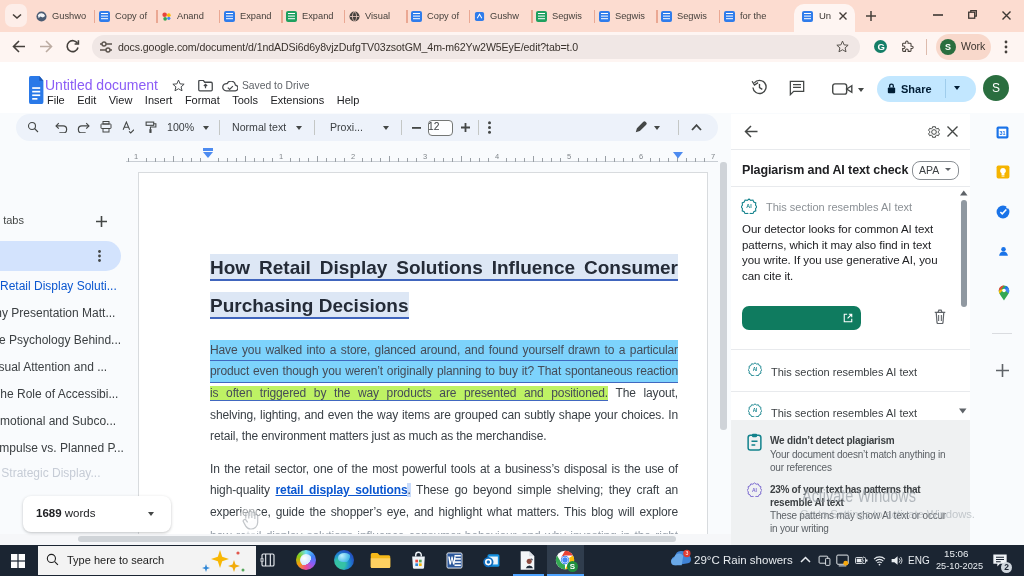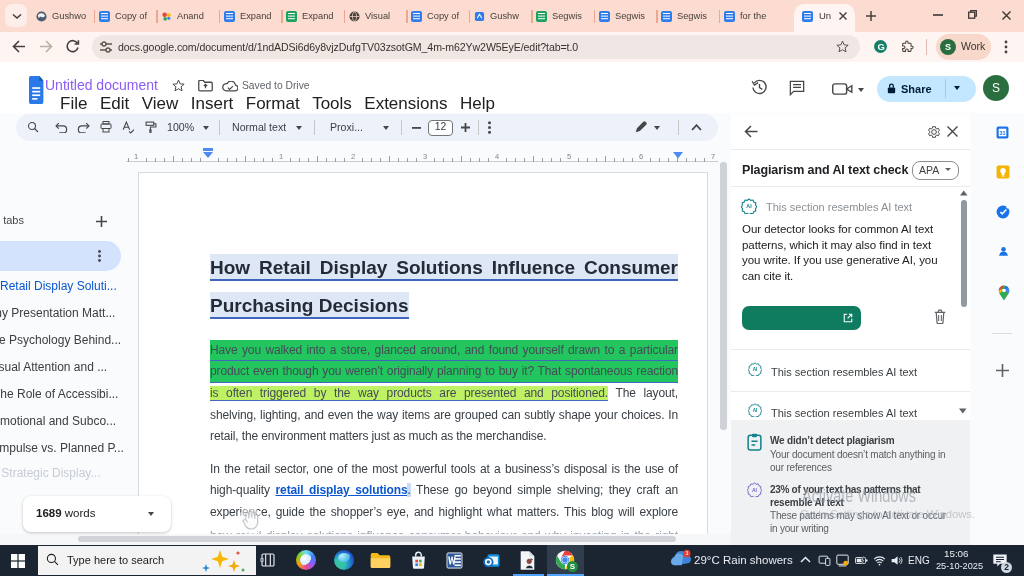--- a/index.html
+++ b/index.html
@@ -16,36 +16,36 @@
 #activetab{left:794px;top:4px;width:61px;height:28px;background:#fef5f2;border-radius:10px 10px 0 0}
 
 #addr{left:0;top:32px;width:1024px;height:30px;background:#fef5f2}
 #omni{left:92px;top:35px;width:768px;height:24px;background:#f0e7e5;border-radius:12px}
 #urltxt{left:118px;top:35px;height:24px;line-height:24px;font-size:10.6px;color:#39322c;letter-spacing:-0.1px}
 #workchip{left:936px;top:33.5px;width:55px;height:26px;background:#f8d8cb;border-radius:13px}
 
 #dochdr{left:0;top:62px;width:1024px;height:51px;background:#ffffff}
 #dtitle{left:45px;top:77px;font-size:14px;color:#8b5cf6}
 #saved{left:242px;top:80px;font-size:10.3px;color:#5f6368}
-.menus{left:60px;top:94px;font-size:17px;color:#202124;display:flex}
+.menus{left:47px;top:94px;font-size:11px;color:#202124;display:flex}
 .menus span{margin-right:12.5px}
 #sharebtn{left:877px;top:75.5px;width:99px;height:26px;background:#c2e7ff;border-radius:13px;color:#001d35;font-size:11px;font-weight:bold;display:flex;align-items:center}
 .avatar{border-radius:50%;background:#2a6e3f;color:#fff;display:flex;align-items:center;justify-content:center}
 
 #toolbar{left:16px;top:113.5px;width:702px;height:27.5px;background:#edf2fa;border-radius:14px}
 .tbtxt{position:absolute;font-size:10.6px;color:#3c4043;top:113.5px;height:27.5px;line-height:27.5px}
 .tbsep{position:absolute;top:6px;width:1px;height:15px;background:#c4c7c5}
 .caret{position:absolute;width:0;height:0;border-left:3.5px solid transparent;border-right:3.5px solid transparent;border-top:4px solid #444746}
 
 #page{left:138px;top:172px;width:570px;height:373px;background:#fff;border:1px solid #d8dbde;border-bottom:none}
 .hline{position:absolute;left:210px;width:468px;font-weight:bold;font-size:19px;color:#242b37;background:#dde7f5;border-bottom:2px solid #4065bd;height:27px;line-height:27px;white-space:nowrap}
 .jst{text-align:justify;text-align-last:justify}
 .pline{position:absolute;left:210px;width:468px;font-size:12px;letter-spacing:-0.12px;color:#3a4046;height:21.65px;line-height:21.65px;white-space:nowrap}
 .hl{background:#bef264;border-bottom:1.5px solid #4168bf;color:#454b57}
-.plhl{background:#22c55e;border-bottom:1.5px solid #4168bf;color:#454b57}
+.plhl{background:#7dd3fc;border-bottom:1.5px solid #4168bf;color:#454b57}
 a.dlink{color:#0b57d0;font-weight:bold;text-decoration:underline}
 
 .sbitem{position:absolute;font-size:12px;color:#3c4043;white-space:nowrap}
 
 #panel{left:731px;top:114px;width:239px;height:431px;background:#fff}
 .pdiv{position:absolute;left:0;width:239px;height:1px;background:#e8eaed}
 .ptxt{position:absolute;font-size:11.5px;letter-spacing:-0.05px;color:#202124}
 
 #toast{left:731px;top:420px;width:239px;height:125px;background:#eff1f2}
 .t-b{position:absolute;left:770px;font-size:10px;letter-spacing:-0.2px;font-weight:bold;color:#3c4043;white-space:nowrap}
@@ -285,21 +285,21 @@
 <div class="tbtxt" style="left:232px">Normal text</div>
 <div class="ab caret" style="left:296px;top:126px"></div>
 <div class="tbsep" style="left:314px;top:120px"></div>
 <div class="tbtxt" style="left:330px">Proxi...</div>
 <div class="ab caret" style="left:383px;top:126px"></div>
 <div class="tbsep" style="left:401px;top:120px"></div>
 <svg class="ab" style="left:412px;top:127px" width="9" height="2">
       <rect width="9" height="1.8" fill="#444746"></rect>
     </svg>
 <div class="ab" style="left:428px;top:119.5px;width:25px;height:16.5px;border:1px solid #747775;border-radius:4px;background:#fdfeff"></div>
-<div class="ab" style="left:428px;top:121px;width:25px;text-align:center;font-size:10.3px;color:#3c4043">12</div>
+<div class="ab" style="left:428px;top:121px;width:25px;font-size:10.3px;color:#3c4043">12</div>
 <svg class="ab" style="left:461px;top:123px" width="9" height="9">
       <path d="M4.5 0 V9 M0 4.5 H9" stroke="#444746" stroke-width="1.8"></path>
     </svg>
 <div class="tbsep" style="left:478px;top:120px"></div>
 <svg class="ab" style="left:488px;top:121px" width="3" height="13">
       <circle cx="1.5" cy="1.7" r="1.5" fill="#444746"></circle>
       <circle cx="1.5" cy="6.5" r="1.5" fill="#444746"></circle>
       <circle cx="1.5" cy="11.3" r="1.5" fill="#444746"></circle>
     </svg>
 <svg class="ab" style="left:634px;top:120px" width="14" height="14" viewBox="0 0 24 24">

